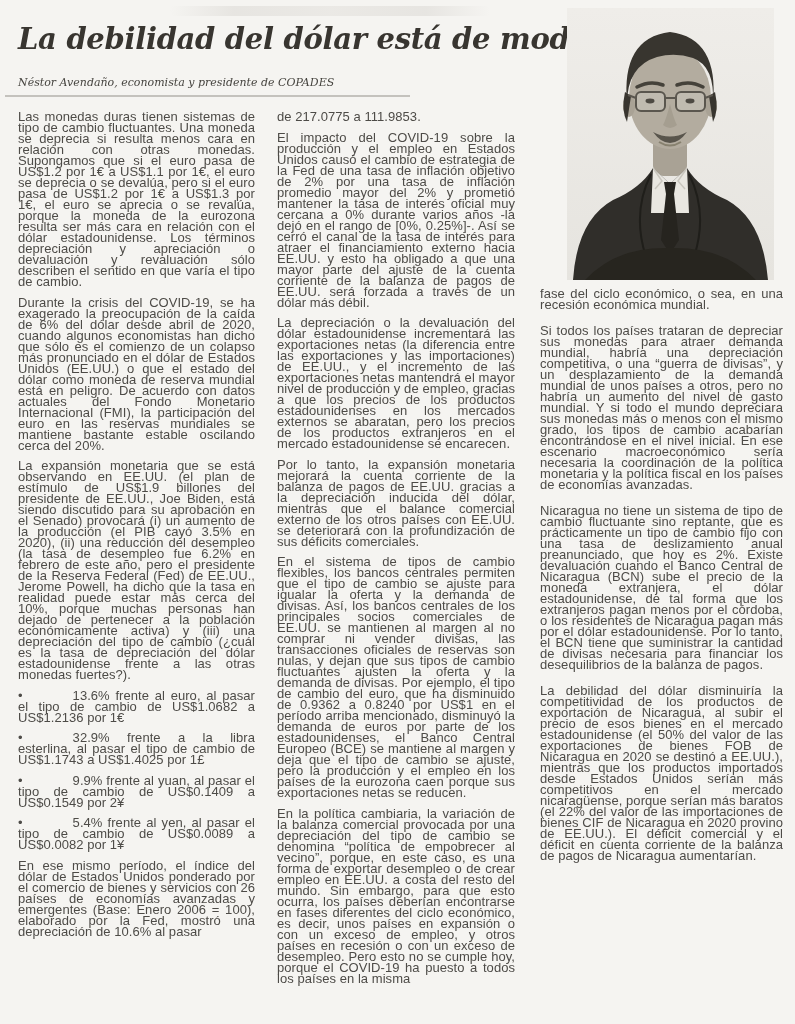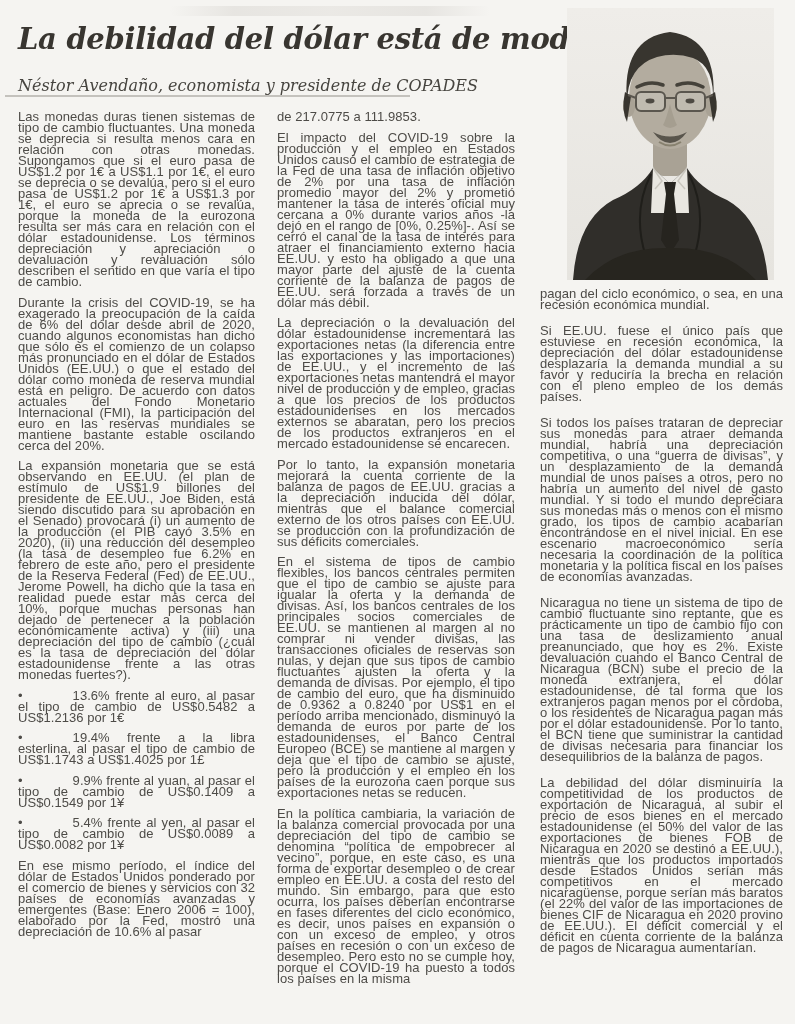--- a/index.html
+++ b/index.html
@@ -19,21 +19,21 @@
   .page-title{
     position:absolute;left:18px;top:22px;margin:0;
     font-family:"DejaVu Serif","Liberation Serif",serif;
     font-style:italic;font-weight:700;
     font-size:29px;letter-spacing:-0.3px;
     color:#383530;white-space:nowrap;
   }
   .byline{
     position:absolute;left:18px;top:76px;margin:0;
     font-family:"DejaVu Serif","Liberation Serif",serif;
-    font-style:italic;font-size:16px;color:#46443f;
+    font-style:italic;font-size:11px;color:#46443f;
   }
   .byline-rule{
     position:absolute;left:5px;top:95px;width:405px;height:2px;
     background:#c4c2bd;
   }
   .col{
     position:absolute;top:111px;
     font-size:13px;line-height:11px;
     text-align:justify;
     letter-spacing:0.05px;
@@ -118,37 +118,36 @@
       <path d="M122,166 Q142,206 126,252" fill="none" stroke="#1f1e1a" stroke-width="2"></path>
 
       <path d="M18,272 Q50,238 103,240 Q156,238 189,272 Z" fill="#27251f"></path>
     </svg>
   </div>
 
   <div class="col col1">
     <p>Las monedas duras tienen sistemas de tipo de cambio fluctuantes. Una moneda se deprecia si resulta menos cara en relación con otras monedas. Supongamos que si el euro pasa de US$1.2 por 1€ a US$1.1 por 1€, el euro se deprecia o se devalúa, pero si el euro pasa de US$1.2 por 1€ a US$1.3 por 1€, el euro se aprecia o se revalúa, porque la moneda de la eurozona resulta ser más cara en relación con el dólar estadounidense. Los términos depreciación y apreciación o devaluación y revaluación sólo describen el sentido en que varía el tipo de cambio.</p>
     <p>Durante la crisis del COVID-19, se ha exagerado la preocupación de la caída de 6% del dólar desde abril de 2020, cuando algunos economistas han dicho que sólo es el comienzo de un colapso más pronunciado en el dólar de Estados Unidos (EE.UU.) o que el estado del dólar como moneda de reserva mundial está en peligro. De acuerdo con datos actuales del Fondo Monetario Internacional (FMI), la participación del euro en las reservas mundiales se mantiene bastante estable oscilando cerca del 20%.</p>
     <p>La expansión monetaria que se está observando en EE.UU. (el plan de estímulo de US$1.9 billones del presidente de EE.UU., Joe Biden, está siendo discutido para su aprobación en el Senado) provocará (i) un aumento de la producción (el PIB cayó 3.5% en 2020), (ii) una reducción del desempleo (la tasa de desempleo fue 6.2% en febrero de este año, pero el presidente de la Reserva Federal (Fed) de EE.UU., Jerome Powell, ha dicho que la tasa en realidad puede estar más cerca del 10%, porque muchas personas han dejado de pertenecer a la población económicamente activa) y (iii) una depreciación del tipo de cambio (¿cuál es la tasa de depreciación del dólar estadounidense frente a las otras monedas fuertes?).</p>
-    <p class="bullet-p"><span class="b-dot">•</span><span class="b-tab"></span><span>13.6% frente al euro, al pasar el tipo de cambio de US$0.5482 a US$1.2136 por 1€</span></p>
-    <p class="bullet-p"><span class="b-dot">•</span><span class="b-tab"></span><span>19.4% frente a la libra esterlina, al pasar el tipo de cambio de US$1.1743 a US$1.4025 por 1£</span></p>
-    <p class="bullet-p"><span class="b-dot">•</span><span class="b-tab"></span><span>9.9% frente al yuan, al pasar el tipo de cambio de US$0.1409 a US$0.1549 por 1¥</span></p>
+    <p class="bullet-p"><span class="b-dot">•</span><span class="b-tab"></span><span>13.6% frente al euro, al pasar el tipo de cambio de US$1.0682 a US$1.2136 por 1€</span></p>
+    <p class="bullet-p"><span class="b-dot">•</span><span class="b-tab"></span><span>32.9% frente a la libra esterlina, al pasar el tipo de cambio de US$1.1743 a US$1.4025 por 1£</span></p>
+    <p class="bullet-p"><span class="b-dot">•</span><span class="b-tab"></span><span>9.9% frente al yuan, al pasar el tipo de cambio de US$0.1409 a US$0.1549 por 2¥</span></p>
     <p class="bullet-p"><span class="b-dot">•</span><span class="b-tab"></span><span>5.4% frente al yen, al pasar el tipo de cambio de US$0.0089 a US$0.0082 por 1¥</span></p>
-    <p>En ese mismo período, el índice del dólar de Estados Unidos ponderado por el comercio de bienes y servicios con 32 países de economías avanzadas y emergentes (Base: Enero 2006 = 100), elaborado por la Fed, mostró una depreciación de 10.6% al pasar</p>
+    <p>En ese mismo período, el índice del dólar de Estados Unidos ponderado por el comercio de bienes y servicios con 26 países de economías avanzadas y emergentes (Base: Enero 2006 = 100), elaborado por la Fed, mostró una depreciación de 10.6% al pasar</p>
   </div>
 
   <div class="col col2">
     <p>de 217.0775 a 111.9853.</p>
     <p>El impacto del COVID-19 sobre la producción y el empleo en Estados Unidos causó el cambio de estrategia de la Fed de una tasa de inflación objetivo de 2% por una tasa de inflación promedio mayor del 2% y prometió mantener la tasa de interés oficial muy cercana a 0% durante varios años -la dejó en el rango de [0%, 0.25%]-. Así se cerró el canal de la tasa de interés para atraer el financiamiento externo hacia EE.UU. y esto ha obligado a que una mayor parte del ajuste de la cuenta corriente de la balanza de pagos de EE.UU. será forzada a través de un dólar más débil.</p>
     <p>La depreciación o la devaluación del dólar estadounidense incrementará las exportaciones netas (la diferencia entre las exportaciones y las importaciones) de EE.UU., y el incremento de las exportaciones netas mantendrá el mayor nivel de producción y de empleo, gracias a que los precios de los productos estadounidenses en los mercados externos se abaratan, pero los precios de los productos extranjeros en el mercado estadounidense se encarecen.</p>
-    <p>Por lo tanto, la expansión monetaria mejorará la cuenta corriente de la balanza de pagos de EE.UU. gracias a la depreciación inducida del dólar, mientras que el balance comercial externo de los otros países con EE.UU. se producción con la profundización de sus déficits comerciales.</p>
+    <p>Por lo tanto, la expansión monetaria mejorará la cuenta corriente de la balanza de pagos de EE.UU. gracias a la depreciación inducida del dólar, mientras que el balance comercial externo de los otros países con EE.UU. se deteriorará con la profundización de sus déficits comerciales.</p>
     <p>En el sistema de tipos de cambio flexibles, los bancos centrales permiten que el tipo de cambio se ajuste para igualar la oferta y la demanda de divisas. Así, los bancos centrales de los principales socios comerciales de EE.UU. se mantienen al margen al no comprar ni vender divisas, las transacciones oficiales de reservas son nulas, y dejan que sus tipos de cambio fluctuantes ajusten la oferta y la demanda de divisas. Por ejemplo, el tipo de cambio del euro, que ha disminuido de 0.9362 a 0.8240 por US$1 en el período arriba mencionado, disminuyó la demanda de euros por parte de los estadounidenses, el Banco Central Europeo (BCE) se mantiene al margen y deja que el tipo de cambio se ajuste, pero la producción y el empleo en los países de la eurozona caen porque sus exportaciones netas se reducen.</p>
     <p>En la política cambiaria, la variación de la balanza comercial provocada por una depreciación del tipo de cambio se denomina “política de empobrecer al vecino”, porque, en este caso, es una forma de exportar desempleo o de crear empleo en EE.UU. a costa del resto del mundo. Sin embargo, para que esto ocurra, los países deberían encontrarse en fases diferentes del ciclo económico, es decir, unos países en expansión o con un exceso de empleo, y otros países en recesión o con un exceso de desempleo. Pero esto no se cumple hoy, porque el COVID-19 ha puesto a todos los países en la misma</p>
   </div>
 
   <div class="col col3">
-    <p>pagan del ciclo económico, o sea, en una recesión económica mundial.</p>
-    <p>Si EE.UU. fuese el único país que estuviese en recesión económica, la depreciación del dólar estadounidense desplazaría la demanda mundial a su favor y reduciría la brecha en relación con el pleno empleo de los demás países.</p>
+    <p>fase del ciclo económico, o sea, en una recesión económica mundial.</p>
     <p>Si todos los países trataran de depreciar sus monedas para atraer demanda mundial, habría una depreciación competitiva, o una “guerra de divisas”, y un desplazamiento de la demanda mundial de unos países a otros, pero no habría un aumento del nivel de gasto mundial. Y si todo el mundo depreciara sus monedas más o menos con el mismo grado, los tipos de cambio acabarían encontrándose en el nivel inicial. En ese escenario macroeconómico sería necesaria la coordinación de la política monetaria y la política fiscal en los países de economías avanzadas.</p>
     <p>Nicaragua no tiene un sistema de tipo de cambio fluctuante sino reptante, que es prácticamente un tipo de cambio fijo con una tasa de deslizamiento anual preanunciado, que hoy es 2%. Existe devaluación cuando el Banco Central de Nicaragua (BCN) sube el precio de la moneda extranjera, el dólar estadounidense, de tal forma que los extranjeros pagan menos por el córdoba, o los residentes de Nicaragua pagan más por el dólar estadounidense. Por lo tanto, el BCN tiene que suministrar la cantidad de divisas necesaria para financiar los desequilibrios de la balanza de pagos.</p>
     <p>La debilidad del dólar disminuiría la competitividad de los productos de exportación de Nicaragua, al subir el precio de esos bienes en el mercado estadounidense (el 50% del valor de las exportaciones de bienes FOB de Nicaragua en 2020 se destinó a EE.UU.), mientras que los productos importados desde Estados Unidos serían más competitivos en el mercado nicaragüense, porque serían más baratos (el 22% del valor de las importaciones de bienes CIF de Nicaragua en 2020 provino de EE.UU.). El déficit comercial y el déficit en cuenta corriente de la balanza de pagos de Nicaragua aumentarían.</p>
   </div>
 
 </div>
 
 </body></html>

